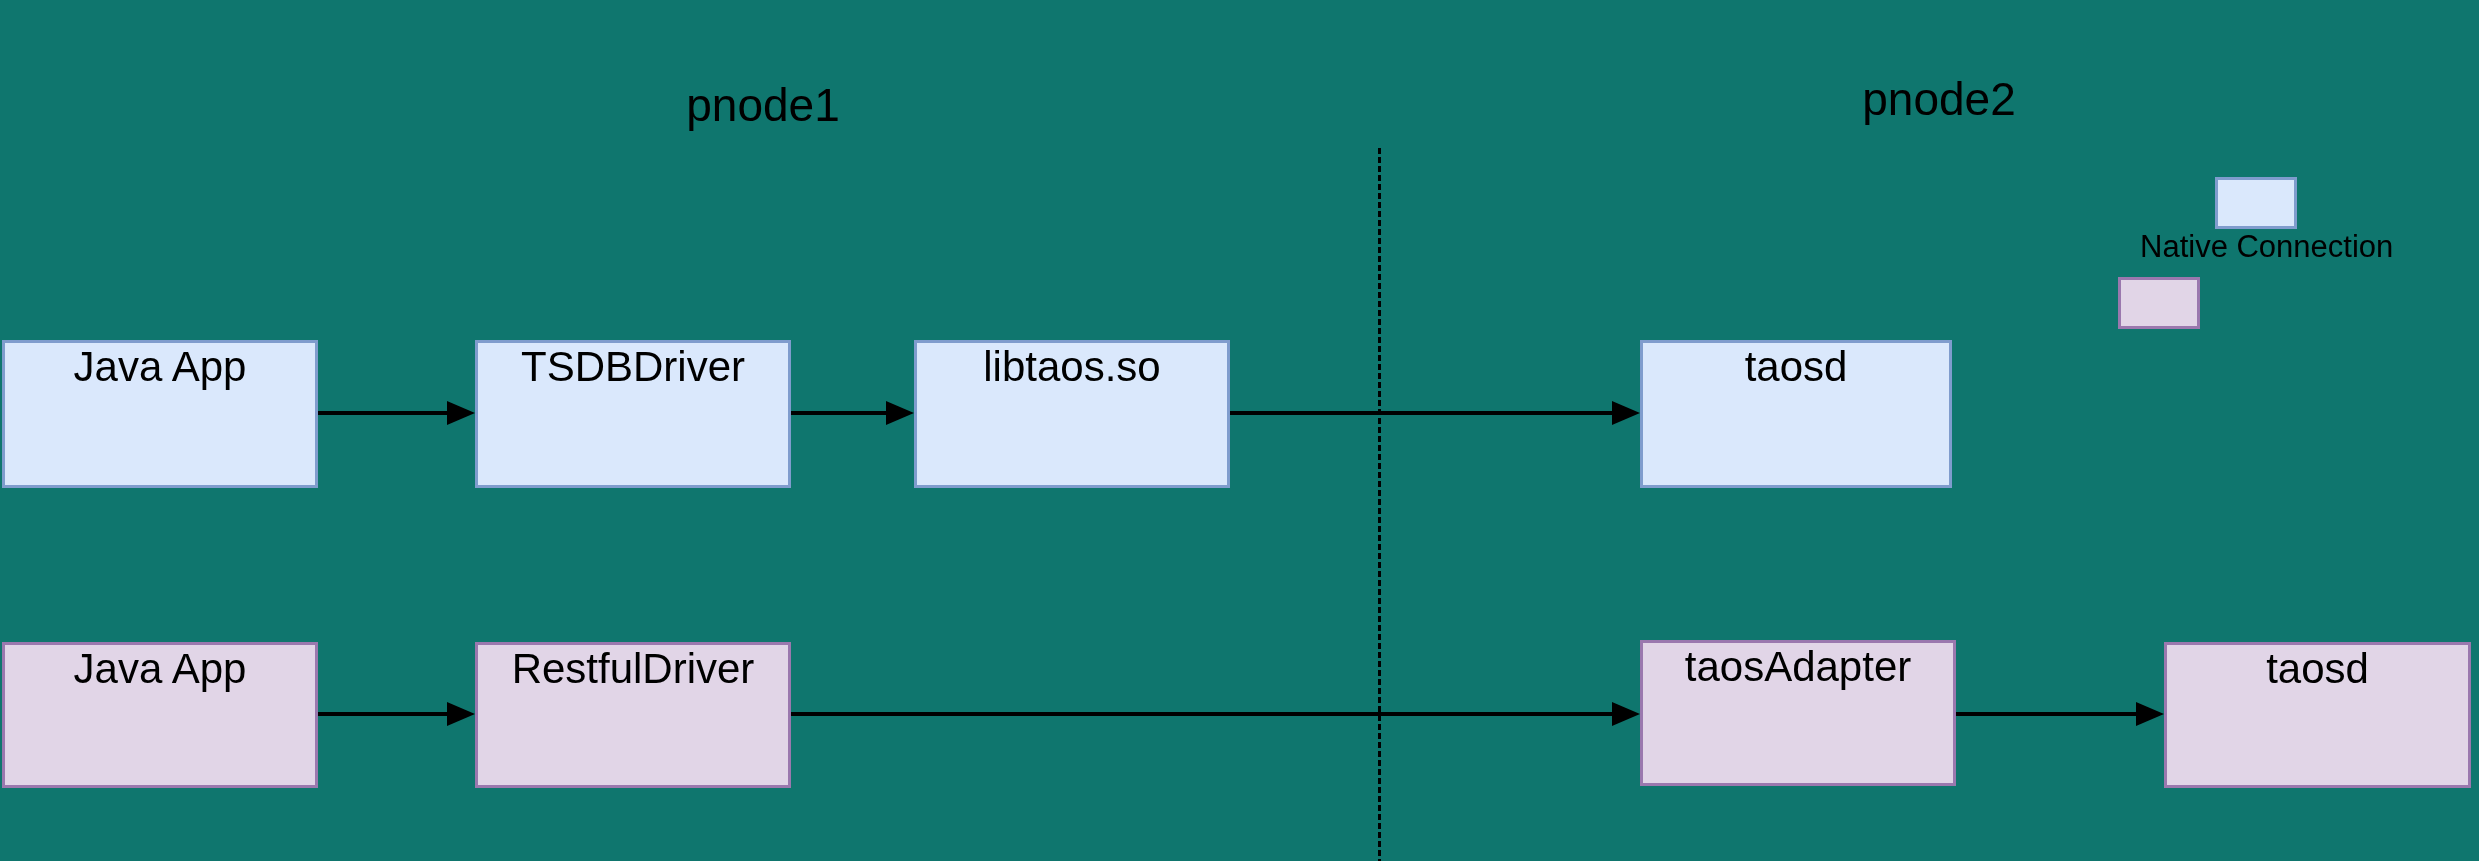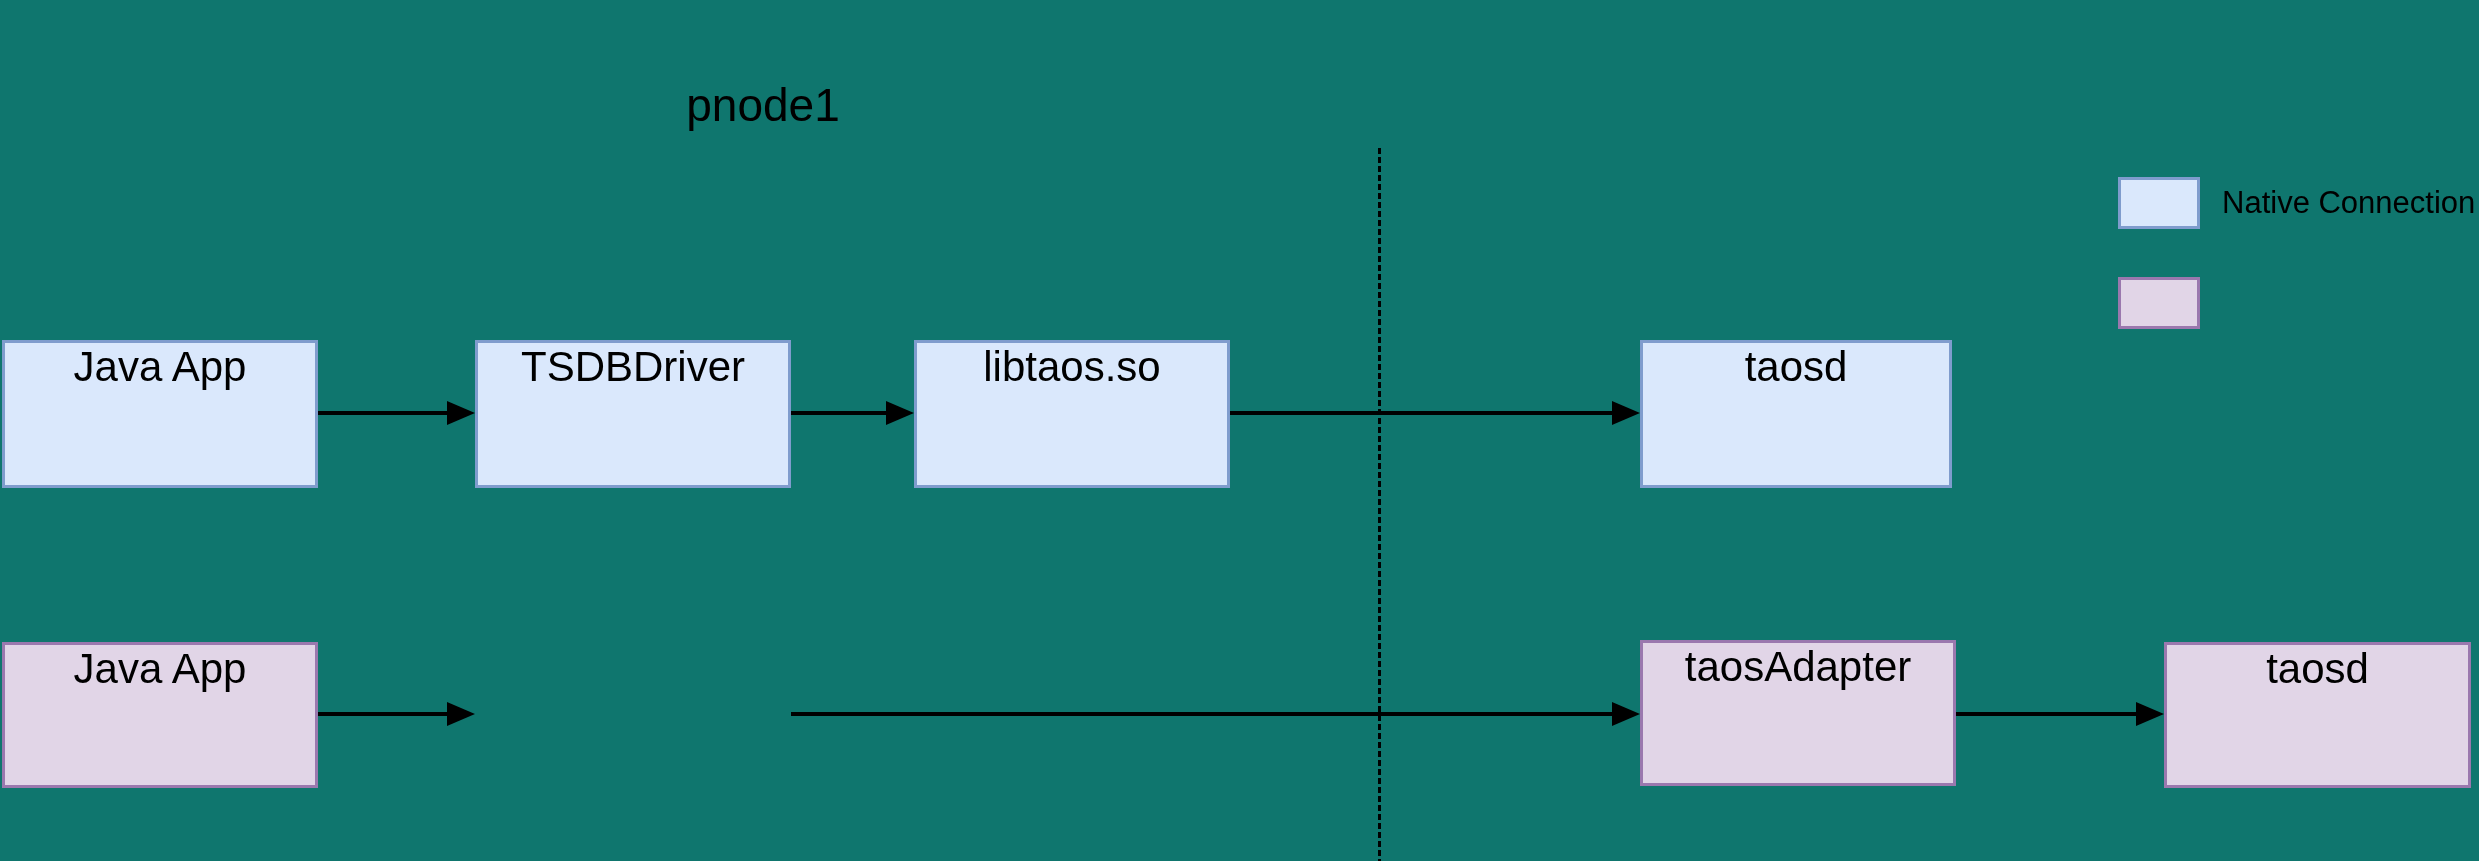--- a/index.html
+++ b/index.html
@@ -69,20 +69,21 @@
     height: 0;
     border-top: 12px solid transparent;
     border-bottom: 12px solid transparent;
     border-left: 28px solid var(--line, #000000);
   }
   
   .legend-item {
     position: absolute;
     display: flex;
     align-items: center;
+    flex-direction: column;
   }
   .legend-swatch {
     box-sizing: border-box;
     width: 82px;
     height: 52px;
     flex: 0 0 auto;
   }
   .legend-swatch.native {
     background: var(--native-fill, #dae8fc);
     border: 3px solid var(--native-border, #7f9ccd);
@@ -97,20 +98,21 @@
     white-space: nowrap;
     color: var(--text, #000000);
   }
 </style>
 </head>
 <body>
 
 <div class="canvas">
 
   <div class="region-title" style="left:563px; top:79px;">pnode1</div>
+  <div class="region-title" style="left:1739px; top:73px;">pnode2</div>
 
   <div class="divider" style="left:1378px; top:148px; height:717px;"></div>
 
   <div class="legend-item" style="left:2118px; top:177px;">
     <span class="legend-swatch native"></span>
     <span class="legend-label">Native Connection</span>
   </div>
   <div class="legend-item" style="left:2118px; top:277px;">
     <span class="legend-swatch rest"></span>
   </div>
@@ -137,20 +139,23 @@
     <span class="head"></span>
   </div>
   <div class="arrow" style="left:1230px; top:401px; width:410px;">
     <span class="shaft"></span>
     <span class="head"></span>
   </div>
 
   <div class="node rest" style="left:2px; top:642px; width:316px; height:146px;">
     <span>Java App</span>
   </div>
+  <div class="node rest" style="left:475px; top:642px; width:316px; height:146px;">
+    <span>RestfulDriver</span>
+  </div>
   <div class="node rest" style="left:1640px; top:640px; width:316px; height:146px;">
     <span>taosAdapter</span>
   </div>
   <div class="node rest" style="left:2164px; top:642px; width:307px; height:146px;">
     <span>taosd</span>
   </div>
 
   <div class="arrow" style="left:318px; top:702px; width:157px;">
     <span class="shaft"></span>
     <span class="head"></span>

